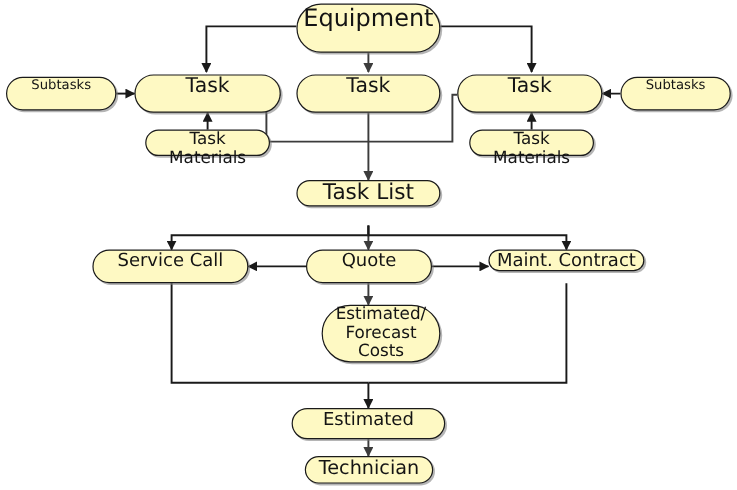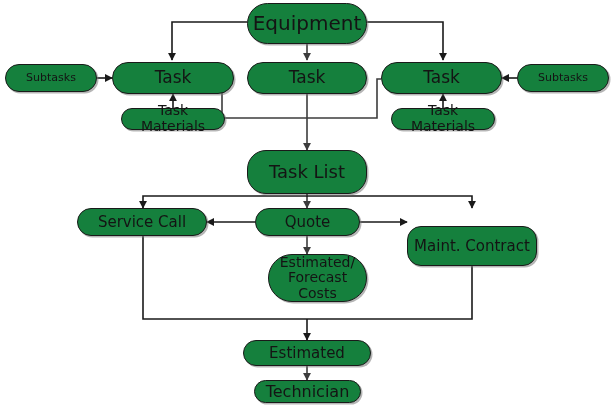--- a/index.html
+++ b/index.html
@@ -22,23 +22,22 @@
     position: absolute;
     left: 0;
     top: 0;
     width: 614px;
     height: 408px;
   }
   .node {
     position: absolute;
     box-sizing: border-box;
     border: 1.4px solid #1a1a1a;
-    background: #15803d;
+    background: #fef9c3;
     display: flex;
-    align-items: center;
     justify-content: center;
     text-align: center;
     color: #141414;
     line-height: 1.12;
     z-index: 5;
     box-shadow: 1.5px 1.5px 0 rgba(120,120,120,0.55);
   }
   .node .label {
     display: block;
     white-space: pre-line;
@@ -137,33 +136,33 @@
   </div>
 
   <div class="node n-tiny" style="left:121px; top:108px; width:104px; height:22px; border-radius:11px;">
     <span class="label">Task Materials</span>
   </div>
 
   <div class="node n-tiny" style="left:391px; top:108px; width:104px; height:22px; border-radius:11px;">
     <span class="label">Task Materials</span>
   </div>
 
-  <div class="node n-tasklist" style="left:247px; top:150px; width:120px; height:44px; border-radius:19px;">
+  <div class="node n-tasklist" style="left:247px; top:150px; width:120px; height:22px; border-radius:19px;">
     <span class="label">Task List</span>
   </div>
 
   <div class="node n-mid" style="left:77px; top:208px; width:130px; height:28px; border-radius:14px;">
     <span class="label">Service Call</span>
   </div>
 
   <div class="node n-mid" style="left:255px; top:208px; width:105px; height:28px; border-radius:14px;">
     <span class="label">Quote</span>
   </div>
 
-  <div class="node n-mid" style="left:407px; top:208px; width:130px; height:40px; border-radius:14px;margin-top:18px;">
+  <div class="node n-mid" style="left:407px; top:208px; width:130px; height:18px; border-radius:14px;">
     <span class="label">Maint. Contract</span>
   </div>
 
   <div class="node n-tiny" style="left:268px; top:254px; width:99px; height:48px; border-radius:24px;">
     <span class="label">Estimated/
 Forecast Costs</span>
   </div>
 
   <div class="node n-schedule" style="left:243px; top:340px; width:128px; height:26px; border-radius:13px;">
     <span class="label">Estimated</span>

